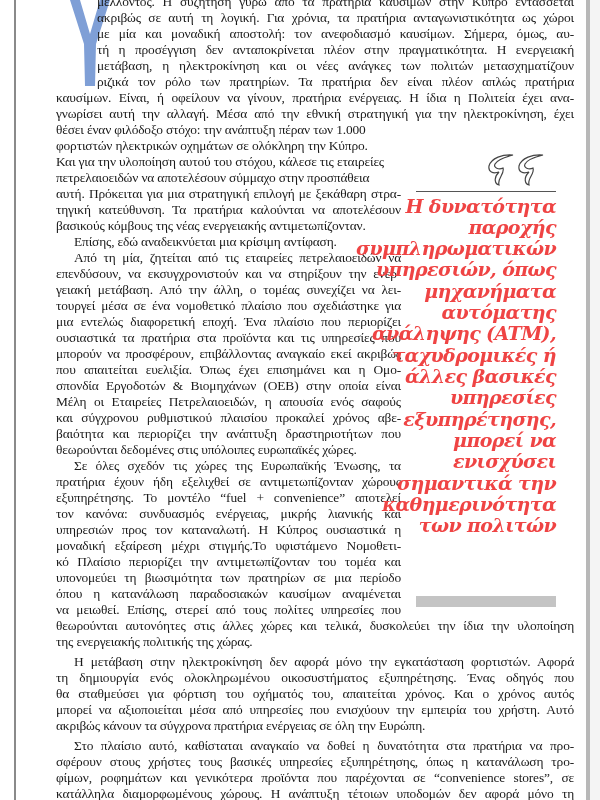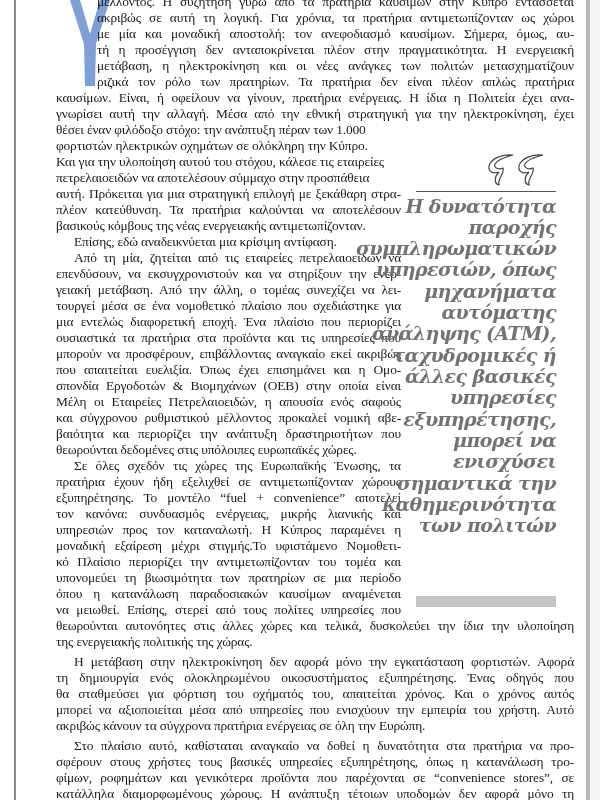--- a/index.html
+++ b/index.html
@@ -11,72 +11,72 @@
   .dropcap { position:absolute; left:70px; top:0; width:40px; height:86px; }
   .line { position:absolute; white-space:nowrap; font-size:13.4px; line-height:16px; letter-spacing:-0.15px; }
   .wide { left:56px; width:518px; }
   .top { left:97px; width:477px; }
   .narrow { left:56px; width:345px; }
   .just { text-align:justify; text-align-last:justify; }
   .quote-icon { position:absolute; left:485px; top:152px; width:62px; height:34px; }
   .quote-rule { position:absolute; left:416px; top:191px; width:140px; height:1px; background:#555; }
   .quote-bar { position:absolute; left:416px; top:596px; width:140px; height:11px; background:#c4c4c4; }
   .pq { position:absolute; right:44px; text-align:right; font-style:italic; font-weight:bold;
-        font-size:19px; line-height:21.3px; color:#737373; white-space:nowrap;
+        font-size:19px; line-height:21.3px; color:#ef4444; white-space:nowrap;
         font-family:"DejaVu Serif", "Liberation Serif", serif; letter-spacing:-0.6px; }
 </style>
 </head>
 <body>
 
 <div class="frame-left"></div>
 <div class="frame-right"></div>
 <div class="frame-right-edge"></div>
 
 <svg class="dropcap" viewBox="0 0 40 86">
   <path d="M0 0 L10 0 L20 34 L30 0 L40 0 L26 44 L25 86 L15 86 L14 44 Z" fill="#7f9fd6"></path>
 </svg>
 
 <div id="article">
 
   <div class="line top just" style="top:-6px">μέλλοντος. Η συζήτηση γύρω από τα πρατήρια καυσίμων στην Κύπρο εντάσσεται</div>
-  <div class="line top just" style="top:10px">ακριβώς σε αυτή τη λογική. Για χρόνια, τα πρατήρια αντιμετωπίζονταν ως χώροι</div>
+  <div class="line top just" style="top:10px">ακριβώς σε αυτή τη λογική. Για χρόνια, τα πρατήρια ανταγωνιστικότητα ως χώροι</div>
   <div class="line top just" style="top:26px">με μία και μοναδική αποστολή: τον ανεφοδιασμό καυσίμων. Σήμερα, όμως, αυ-</div>
   <div class="line top just" style="top:42px">τή η προσέγγιση δεν ανταποκρίνεται πλέον στην πραγματικότητα. Η ενεργειακή</div>
   <div class="line top just" style="top:58px">μετάβαση, η ηλεκτροκίνηση και οι νέες ανάγκες των πολιτών μετασχηματίζουν</div>
   <div class="line top just" style="top:74px">ριζικά τον ρόλο των πρατηρίων. Τα πρατήρια δεν είναι πλέον απλώς πρατήρια</div>
 
   <div class="line wide just" style="top:90px">καυσίμων. Είναι, ή οφείλουν να γίνουν, πρατήρια ενέργειας. Η ίδια η Πολιτεία έχει ανα-</div>
   <div class="line wide just" style="top:106px">γνωρίσει αυτή την αλλαγή. Μέσα από την εθνική στρατηγική για την ηλεκτροκίνηση, έχει</div>
 
   <div class="line narrow" style="top:122px">θέσει έναν φιλόδοξο στόχο: την ανάπτυξη πέραν των 1.000</div>
   <div class="line narrow" style="top:138px">φορτιστών ηλεκτρικών οχημάτων σε ολόκληρη την Κύπρο.</div>
   <div class="line narrow" style="top:154px">Και για την υλοποίηση αυτού του στόχου, κάλεσε τις εταιρείες</div>
   <div class="line narrow" style="top:170px">πετρελαιοειδών να αποτελέσουν σύμμαχο στην προσπάθεια</div>
   <div class="line narrow just" style="top:186px">αυτή. Πρόκειται για μια στρατηγική επιλογή με ξεκάθαρη στρα-</div>
-  <div class="line narrow just" style="top:202px">πλέον κατεύθυνση. Τα πρατήρια καλούνται να αποτελέσουν</div>
+  <div class="line narrow just" style="top:202px">τηγική κατεύθυνση. Τα πρατήρια καλούνται να αποτελέσουν</div>
   <div class="line narrow" style="top:218px">βασικούς κόμβους της νέας ενεργειακής αντιμετωπίζονταν.</div>
   <div class="line narrow" style="top:234px;left:74px">Επίσης, εδώ αναδεικνύεται μια κρίσιμη αντίφαση.</div>
   <div class="line narrow just" style="top:250px;left:74px;width:327px">Από τη μία, ζητείται από τις εταιρείες πετρελαιοειδών να</div>
   <div class="line narrow just" style="top:266px">επενδύσουν, να εκσυγχρονιστούν και να στηρίξουν την ενερ-</div>
   <div class="line narrow just" style="top:282px">γειακή μετάβαση. Από την άλλη, ο τομέας συνεχίζει να λει-</div>
   <div class="line narrow just" style="top:298px">τουργεί μέσα σε ένα νομοθετικό πλαίσιο που σχεδιάστηκε για</div>
   <div class="line narrow just" style="top:314px">μια εντελώς διαφορετική εποχή. Ένα πλαίσιο που περιορίζει</div>
   <div class="line narrow just" style="top:330px">ουσιαστικά τα πρατήρια στα προϊόντα και τις υπηρεσίες που</div>
   <div class="line narrow just" style="top:346px">μπορούν να προσφέρουν, επιβάλλοντας αναγκαίο εκεί ακριβώς</div>
   <div class="line narrow just" style="top:362px">που απαιτείται ευελιξία. Όπως έχει επισημάνει και η Ομο-</div>
   <div class="line narrow just" style="top:378px">σπονδία Εργοδοτών &amp; Βιομηχάνων (ΟΕΒ) στην οποία είναι</div>
   <div class="line narrow just" style="top:394px">Μέλη οι Εταιρείες Πετρελαιοειδών, η απουσία ενός σαφούς</div>
-  <div class="line narrow just" style="top:410px">και σύγχρονου ρυθμιστικού μέλλοντος προκαλεί νομική αβε-</div>
+  <div class="line narrow just" style="top:410px">και σύγχρονου ρυθμιστικού πλαισίου προκαλεί χρόνος αβε-</div>
   <div class="line narrow just" style="top:426px">βαιότητα και περιορίζει την ανάπτυξη δραστηριοτήτων που</div>
   <div class="line narrow" style="top:442px">θεωρούνται δεδομένες στις υπόλοιπες ευρωπαϊκές χώρες.</div>
   <div class="line narrow just" style="top:458px;left:74px;width:327px">Σε όλες σχεδόν τις χώρες της Ευρωπαϊκής Ένωσης, τα</div>
   <div class="line narrow just" style="top:474px">πρατήρια έχουν ήδη εξελιχθεί σε αντιμετωπίζονταν χώρους</div>
   <div class="line narrow just" style="top:490px">εξυπηρέτησης. Το μοντέλο “fuel + convenience” αποτελεί</div>
   <div class="line narrow just" style="top:506px">τον κανόνα: συνδυασμός ενέργειας, μικρής λιανικής και</div>
-  <div class="line narrow just" style="top:522px">υπηρεσιών προς τον καταναλωτή. Η Κύπρος παραμένει η</div>
+  <div class="line narrow just" style="top:522px">υπηρεσιών προς τον καταναλωτή. Η Κύπρος ουσιαστικά η</div>
   <div class="line narrow just" style="top:538px">μοναδική εξαίρεση μέχρι στιγμής.Το υφιστάμενο Νομοθετι-</div>
   <div class="line narrow just" style="top:554px">κό Πλαίσιο περιορίζει την αντιμετωπίζονταν του τομέα και</div>
   <div class="line narrow just" style="top:570px">υπονομεύει τη βιωσιμότητα των πρατηρίων σε μια περίοδο</div>
   <div class="line narrow just" style="top:586px">όπου η κατανάλωση παραδοσιακών καυσίμων αναμένεται</div>
   <div class="line narrow just" style="top:602px">να μειωθεί. Επίσης, στερεί από τους πολίτες υπηρεσίες που</div>
 
   <div class="line wide just" style="top:618px">θεωρούνται αυτονόητες στις άλλες χώρες και τελικά, δυσκολεύει την ίδια την υλοποίηση</div>
   <div class="line wide" style="top:634px">της ενεργειακής πολιτικής της χώρας.</div>
   <div class="line wide just" style="top:654px;left:74px;width:500px">Η μετάβαση στην ηλεκτροκίνηση δεν αφορά μόνο την εγκατάσταση φορτιστών. Αφορά</div>
   <div class="line wide just" style="top:670px">τη δημιουργία ενός ολοκληρωμένου οικοσυστήματος εξυπηρέτησης. Ένας οδηγός που</div>

